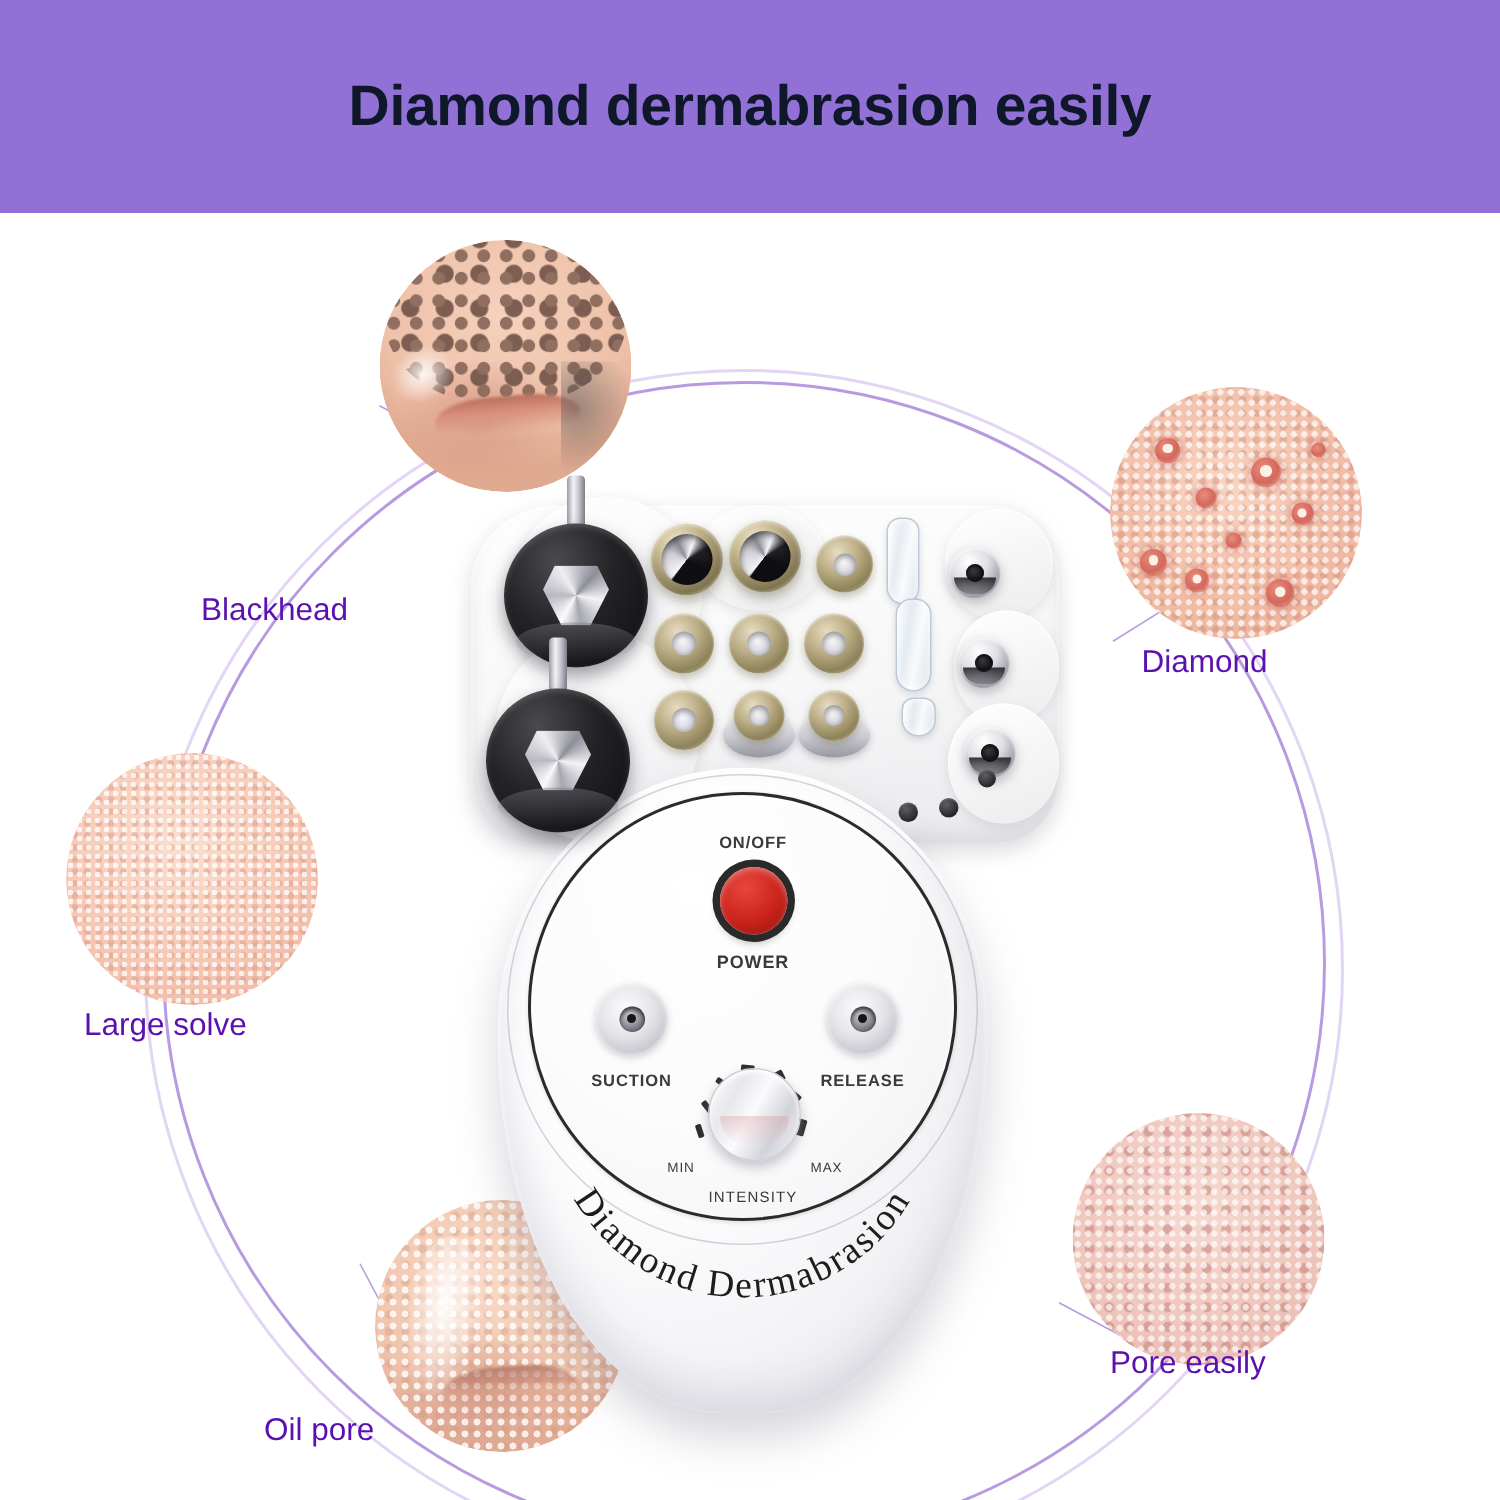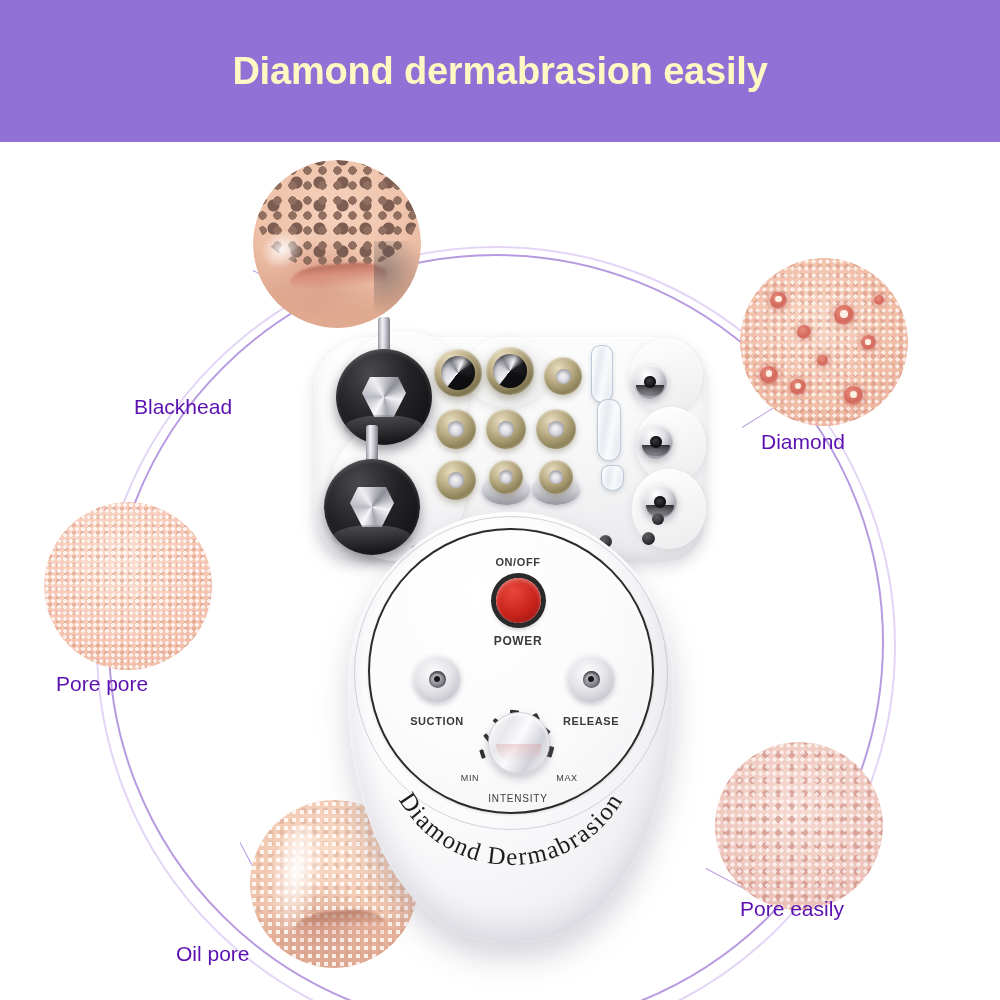--- a/index.html
+++ b/index.html
@@ -12,21 +12,21 @@
   }
 
   
   #banner{
     position:absolute; left:0; top:0; width:1000px; height:142px;
     background:#9171d6;
     display:flex; flex-direction:column;
     align-items:center; justify-content:center;
   }
   #banner .line{
-    color:#fef9c3;
+    color:#0f172a;
     font-weight:bold;
     font-size:38px;
     line-height:47px;
     letter-spacing:-0.2px;
     white-space:nowrap;
     text-align:center;
   }
 
   
   #stage{
@@ -199,21 +199,21 @@
     box-shadow:0 3px 9px rgba(150,150,165,.22);
   }
   .tray-lobe{
     position:absolute; border-radius:50%;
     background:linear-gradient(160deg,#ffffff,#ececed);
     box-shadow:0 3px 8px rgba(150,150,165,.22), inset 0 1px 2px #fff;
   }
 
   
   #body-round{
-    position:absolute; left:48px; top:195px; width:326px; height:430px;
+    position:absolute; left:32px; top:195px; width:326px; height:430px;
     border-radius:50% 50% 46% 46% / 40% 40% 58% 58%;
     background:
       radial-gradient(ellipse at 34% 18%, #ffffff 0%, #fdfdfe 40%, #f1f1f4 72%, #e2e2e7 100%);
     box-shadow:
       0 16px 30px rgba(120,120,140,.3),
       inset 0 3px 5px rgba(255,255,255,.95),
       inset 0 -14px 26px rgba(180,180,195,.38);
     z-index:3;
   }
   
@@ -423,21 +423,21 @@
     <div class="acne head" style="left:62%;  top:76%; width:19px; height:19px;"></div>
     <div class="acne" style="left:46%;  top:58%; width:11px; height:11px;"></div>
     <div class="acne" style="left:80%;  top:22%; width:10px; height:10px;"></div>
   </div>
   <div class="cond-label" style="left: 761px; top: 288px; color: rgb(91, 16, 176);">Diamond</div>
 
   <div class="bubble" style="left:44px; top:360px; width:168px; height:168px;">
     <div class="skin skin-largepore"></div>
     <div class="grain grain-largepore"></div>
   </div>
-  <div class="cond-label" style="left: 56px; top: 530px; color: rgb(91, 16, 176);">Pore pore</div>
+  <div class="cond-label" style="left: 56px; top: 530px; color: rgb(91, 16, 176);">Large solve</div>
 
   <div class="bubble" style="left:715px; top:600px; width:168px; height:168px;">
     <div class="skin skin-poreblocked"></div>
     <div class="grain grain-poreblocked"></div>
   </div>
   <div class="cond-label" style="left: 740px; top: 755px; color: rgb(91, 16, 176);">Pore easily</div>
 
   <div class="bubble" style="left:250px; top:658px; width:168px; height:168px;">
     <div class="skin skin-oil"></div>
     <div class="grain grain-oil"></div>

